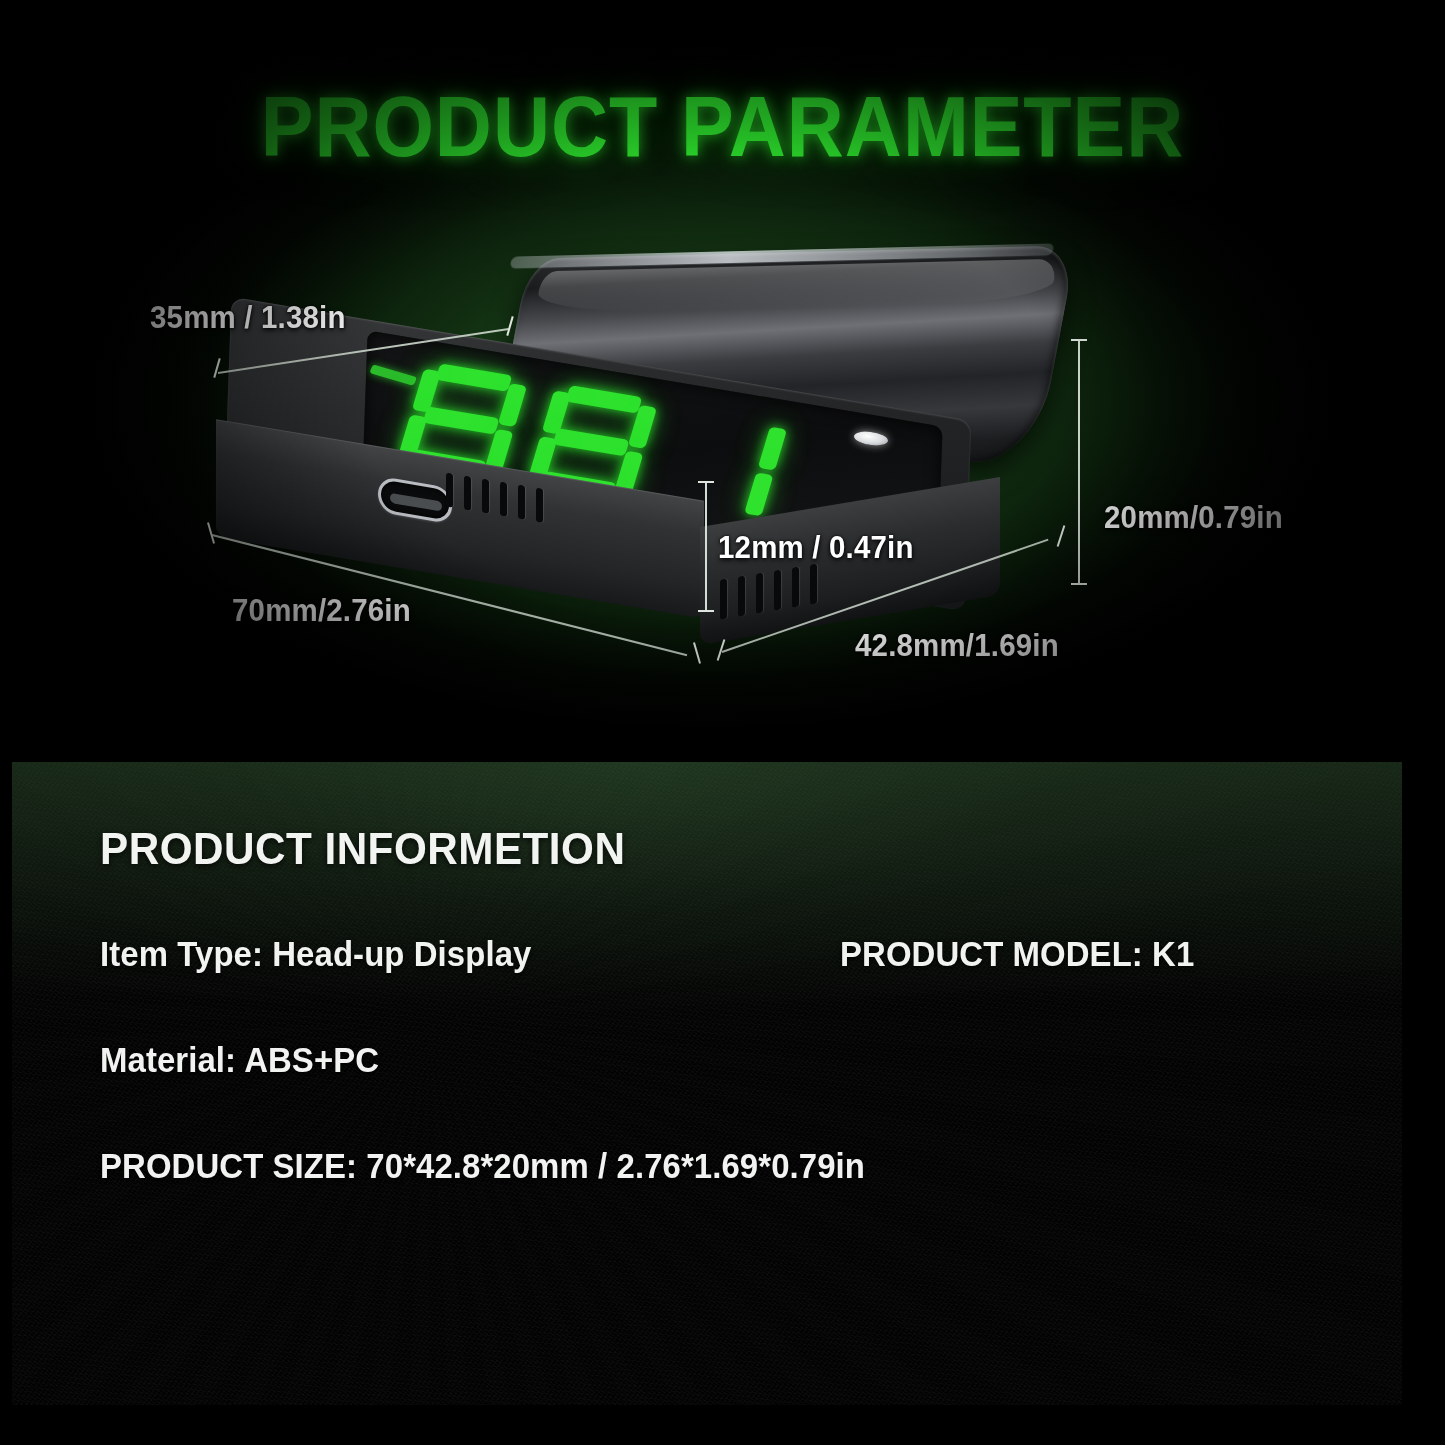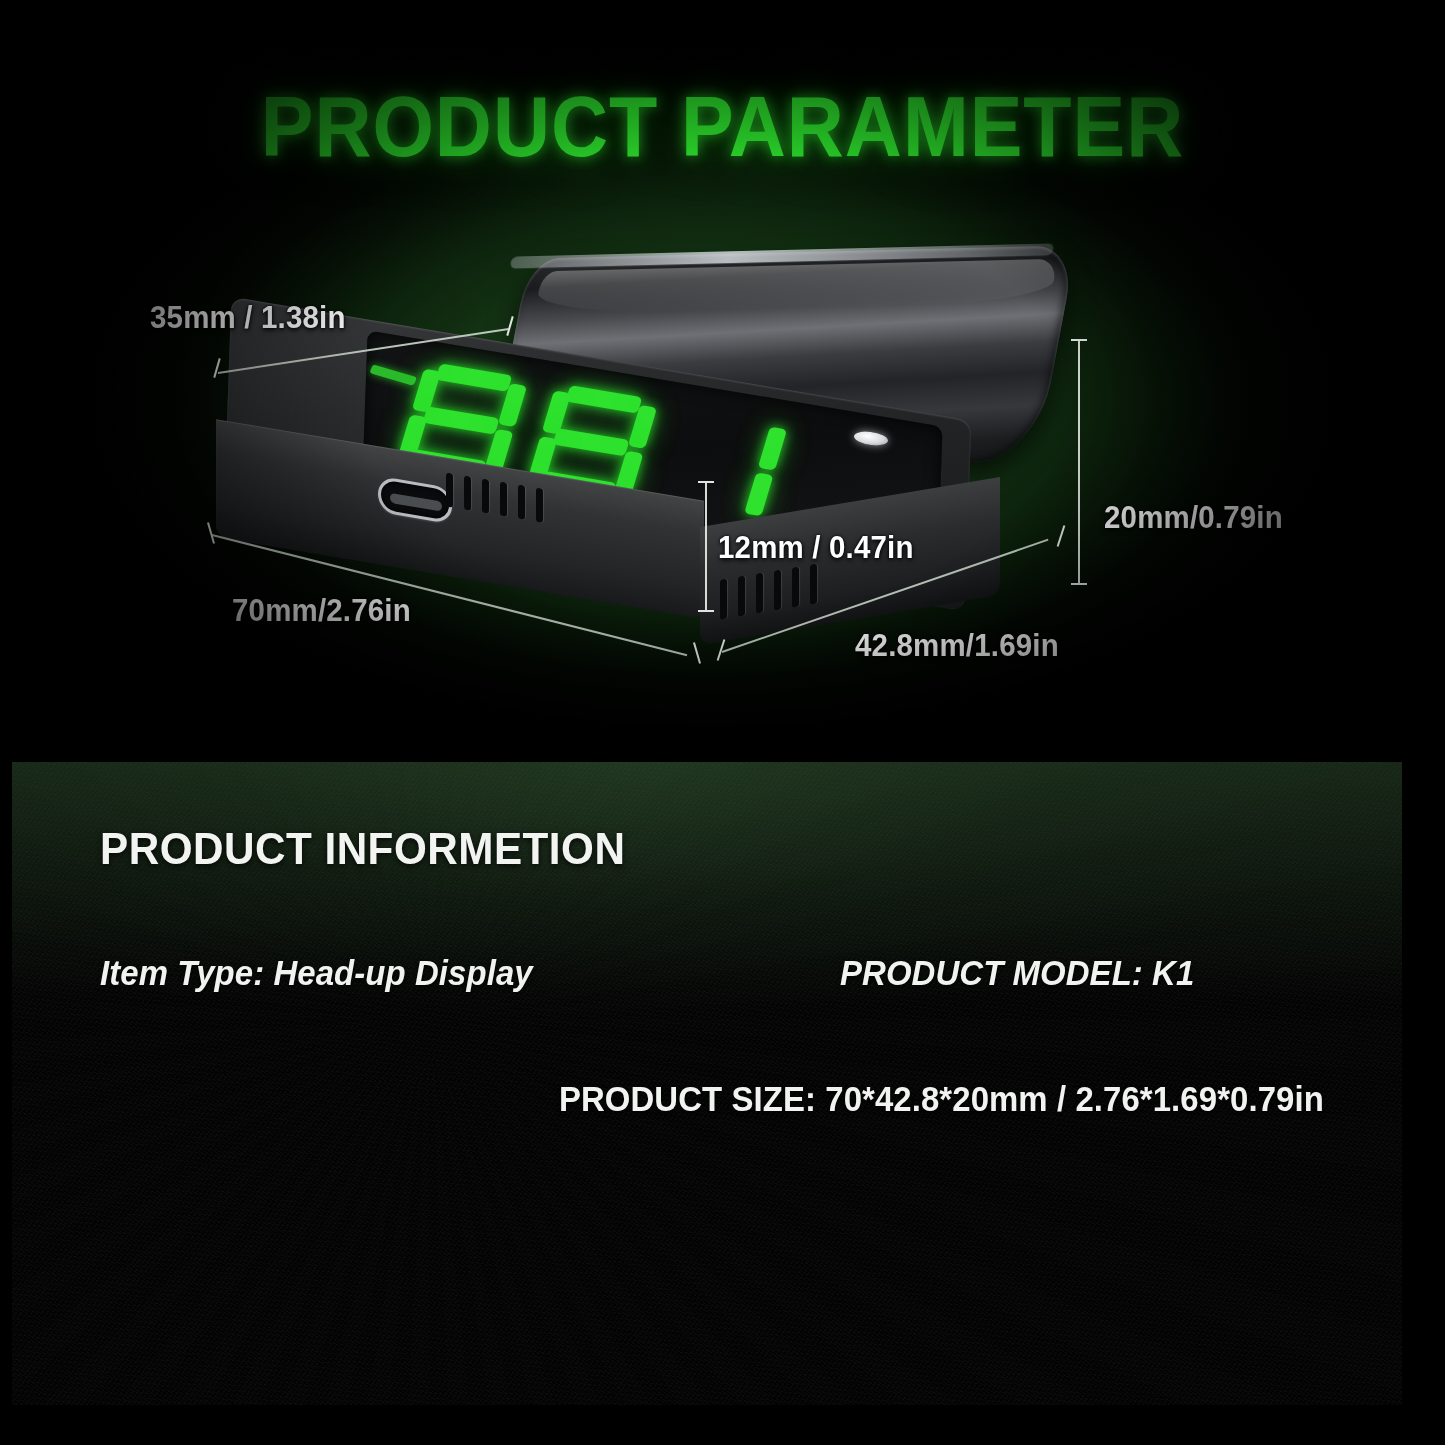--- a/index.html
+++ b/index.html
@@ -293,24 +293,27 @@
   <div id="hero-vig"></div>
 </div>
 
 <div id="info">
   <div id="info-tex"></div>
   <div id="info-top-tint"></div>
 
   <div id="info-inner">
     <div id="info-title">PRODUCT INFORMETION</div>
 
-    <div class="spec-row" style="margin-top:79px;font-style:italic;">
+    <div class="spec-row" style="margin-top:60px;">
       <div class="spec-text">Item Type: Head-up Display</div>
       <div class="spec-text spec-right">PRODUCT MODEL: K1</div>
     </div>
 
-
-    <div class="spec-row" style="margin-top:86px;text-align:right;">
+    <div class="spec-row" style="margin-top:66px;">
+      <div class="spec-text">Material: ABS+PC</div>
+    </div>
+
+    <div class="spec-row" style="margin-top:66px;">
       <div class="spec-text">PRODUCT SIZE: 70*42.8*20mm / 2.76*1.69*0.79in</div>
     </div>
 
   </div>
 </div>
 
 </body></html>

